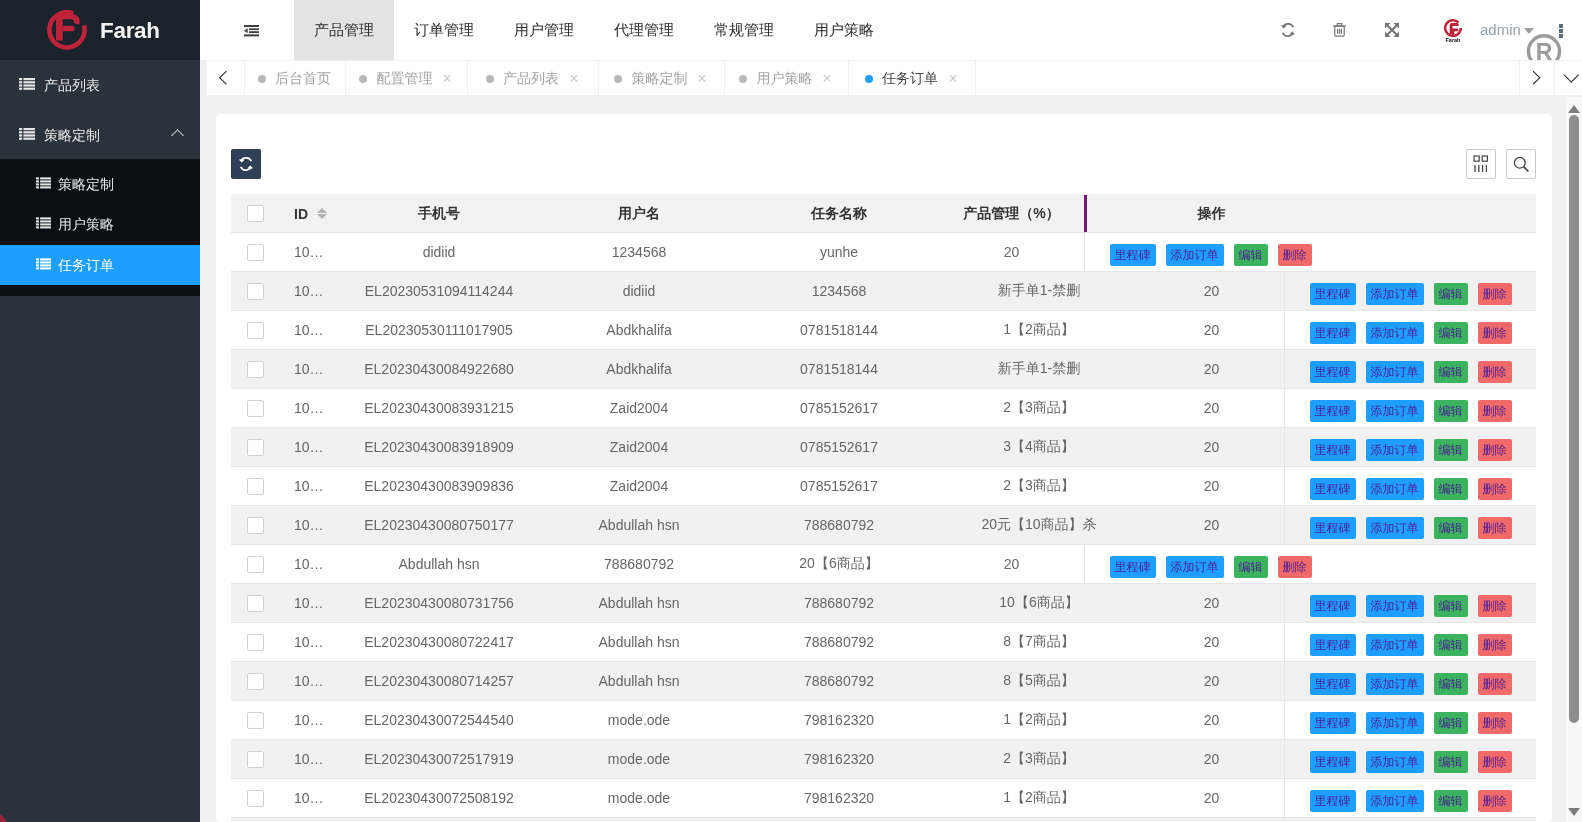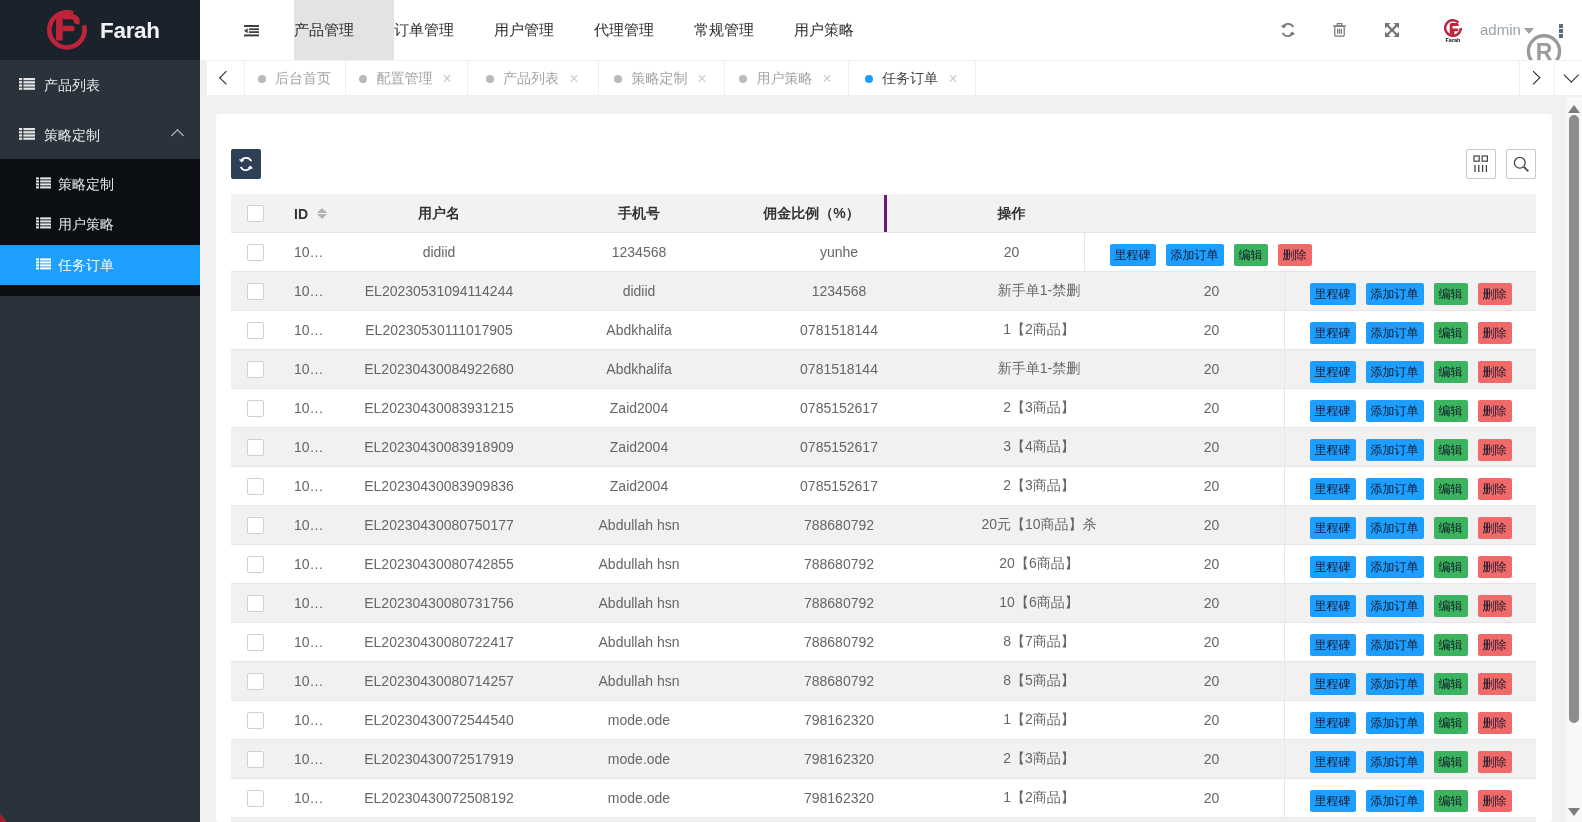--- a/index.html
+++ b/index.html
@@ -16,21 +16,21 @@
 #submenu{position:absolute;left:0;top:159px;width:200px;height:137px;background:#0c1014}
 .smi{position:absolute;left:0;width:200px;height:40px;color:#e8e8e8;font-size:14px}
 .smi .txt{position:absolute;left:58px;top:12px}
 .smi svg.lic{position:absolute;left:36px;top:13px}
 .smi.on{background:#1e9fff;color:#fff}
 .chev{position:absolute;right:18px;top:21px;width:9px;height:9px;border-left:1.6px solid #d6d6d6;border-top:1.6px solid #d6d6d6;transform:rotate(45deg)}
 #redcorner{position:absolute;left:-19px;top:813px;width:26px;height:26px;border-radius:50%;border:5px solid #9c2134}
 
 #header{position:absolute;left:200px;top:0;width:1382px;height:61px;background:#fff;border-bottom:1px solid #f2f2f2;z-index:4;overflow:hidden}
 #burger{position:absolute;left:44px;top:25px}
-.ntab{position:absolute;top:0;width:100px;height:60px;line-height:60px;text-align:left;font-size:15px;color:#2f2f2f}
+.ntab{position:absolute;top:0;width:100px;height:60px;line-height:60px;text-align:center;font-size:15px;color:#2f2f2f}
 .ntab.act{background:#e3e3e3}
 .hic{position:absolute;top:23px}
 #admin{position:absolute;left:1280px;top:21px;font-size:15px;color:#9aa2ab}
 #caret{position:absolute;left:1324px;top:27.5px;width:0;height:0;border:5.7px solid transparent;border-top:6.8px solid #9e9e9e}
 .dot4{position:absolute;left:1359px;width:3.9px;height:3.9px;background:#5c6b7a}
 #rmark{position:absolute;left:1326px;top:34px}
 
 #tabbar{position:absolute;left:207px;top:61px;width:1382px;height:35px;background:#fff;border-bottom:1px solid #efefef;z-index:4}
 .vline{position:absolute;top:0;width:1px;height:35px;background:#f0f0f0}
 .btab{position:absolute;top:0;height:35px;display:flex;align-items:center;justify-content:center;font-size:14px;color:#a3a3a3}
@@ -47,21 +47,21 @@
 #tbl{position:absolute;left:231px;top:194px;width:1305px;z-index:2;font-size:14px}
 .tr{display:flex;height:39px;border-bottom:1px solid #e6e6e6;background:#fff}
 .tr.even{background:#f1f1f1}
 .tr.head{background:#f2f2f2;font-weight:bold;color:#333;border-bottom:1px solid #e4e4e4;padding-top:1px}
 .td{height:100%;display:flex;align-items:center;justify-content:center;color:#666;overflow:hidden;white-space:nowrap}
 .tr.head .td{color:#333}
 .c0{width:48px}.c1{width:60px;justify-content:flex-start;padding-left:15px}
 .c2{width:200px}.c3{width:200px}.c4{width:200px}.c5{width:200px}.c6{width:145px}
 .c7{width:252px;border-left:1px solid #e6e6e6}
 .cb{width:17px;height:17px;border:1px solid #d0d0d0;border-radius:2px;background:#fff}
-.btn{display:inline-block;height:22px;line-height:22px;padding:0 5px;margin:0 5px;border-radius:2px;color:#0f172a;font-size:12px;font-weight:normal;position:relative;top:2.5px}
+.btn{display:inline-block;height:22px;line-height:22px;padding:0 5px;margin:0 5px;border-radius:2px;color:#4c1d95;font-size:12px;font-weight:normal;position:relative;top:2.5px}
 .b1{background:#1e9fff}.b2{background:#3bb35f}.b3{background:#f16a6a}
 .sortw{display:inline-flex;flex-direction:column;margin-left:9px}
 .sortw i{width:0;height:0;border:5px solid transparent;display:block}
 .sortw .su{border-bottom:5px solid #b2b2b2;margin-bottom:1px;border-top-width:0}
 .sortw .sd{border-top:5px solid #b2b2b2;border-bottom-width:0}
 
 #sbar{position:absolute;left:1566px;top:97px;width:16px;height:725px;background:#f8f8f8;z-index:6}
 #sthumb{position:absolute;left:1569px;top:115px;width:10px;height:608px;background:#8d8d8d;border-radius:5px;z-index:7}
 .stri{position:absolute;left:1568px;width:0;height:0;border:6px solid transparent;z-index:7}
 </style>
@@ -275,23 +275,24 @@
   </div>
 <div id="tbl">
 <div class="tr head">
 <div class="td c0">
         <span class="cb"></span>
       </div>
 <div class="td c1">ID<span class="sortw">
           <i class="su"></i>
           <i class="sd"></i>
         </span></div>
+<div class="td c4">手机号</div>
 <div class="td c3">用户名</div>
-<div class="td c4">手机号</div>
-<div class="td c6">佣金比例（%）</div>
+<div class="td c5">任务名称</div>
+<div class="td c6">产品管理（%）</div>
 <div class="td c7" style="border-left:3px solid #701a75">操作</div>
 </div>
 <div class="tr odd">
 <div class="td c0">
         <span class="cb"></span>
       </div>
 <div class="td c1">10…</div>
 <div class="td c3">didiid</div>
 <div class="td c4">1234568</div>
 <div class="td c5">yunhe</div>
@@ -420,21 +421,20 @@
         <span class="btn b1">添加订单</span>
         <span class="btn b2">编辑</span>
         <span class="btn b3">删除</span>
       </div>
 </div>
 <div class="tr odd">
 <div class="td c0">
         <span class="cb"></span>
       </div>
 <div class="td c1">10…</div>
-<div class="td c2">EL20230430080742855</div>
 <div class="td c3">Abdullah hsn</div>
 <div class="td c4">788680792</div>
 <div class="td c5">20【6商品】</div>
 <div class="td c6">20</div>
 <div class="td c7">
         <span class="btn b1">里程碑</span>
         <span class="btn b1">添加订单</span>
         <span class="btn b2">编辑</span>
         <span class="btn b3">删除</span>
       </div>

